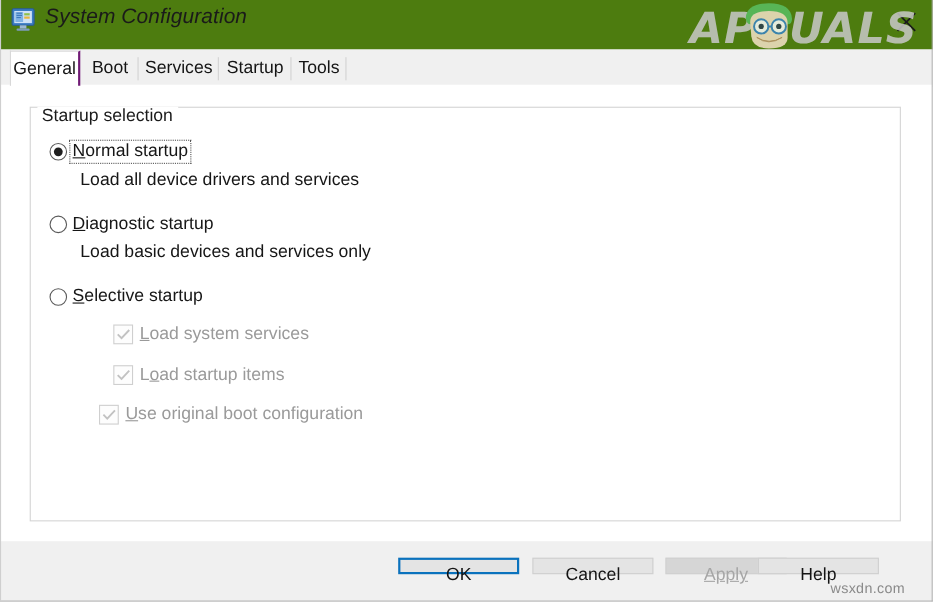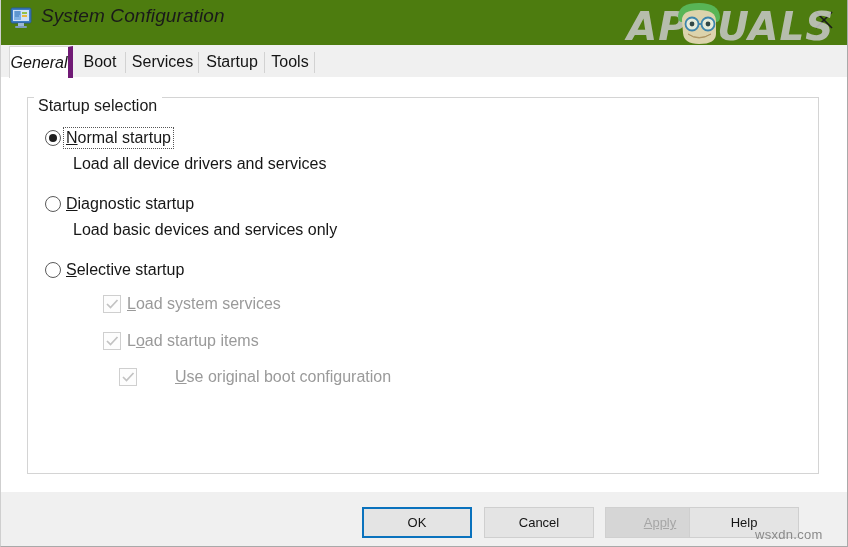--- a/index.html
+++ b/index.html
@@ -99,27 +99,26 @@
   }
   .tab .tab-sep {
     position: absolute;
     right: 0; top: 4px;
     width: 1px; height: 21px;
     background: #d2d2d2;
   }
   .tab.selected {
     background: #ffffff;
     border-left: 1px solid #d8d8d8;
-    border-right: 5px solid #701a75;
+    border-right: 2px solid #701a75;
     border-top: 1px solid #d8d8d8;
     top: 1px;
     height: 32px;
     line-height: 31px;
     z-index: 3;
-    font-style: italic;
   }
 
   
   .tabpage {
     position: absolute;
     left: 0; top: 77px;
     width: 848px; height: 415px;
     background: #ffffff;
     box-sizing: border-box;
   }
@@ -213,25 +212,25 @@
   
   .buttonbar {
     position: absolute;
     left: 0; top: 492px;
     width: 848px; height: 55px;
     background: #f0f0f0;
   }
   .btn {
     position: absolute;
     top: 15px;
-    height: 31px;
+    height: 15px;
     box-sizing: border-box;
     background: #e4e4e4;
     border: 1px solid #cfcfcf;
-    font-size: 13px;
+    font-size: 16px;
     color: #141414;
     text-align: center;
     line-height: 29px;
     cursor: pointer;
     font-family: "Liberation Sans", sans-serif;
     padding: 0;
   }
   .btn.default {
     border: 2px solid #0a72bd;
     line-height: 27px;
@@ -366,21 +365,21 @@
 
   <div class="check-row" style="left:89px; top:332px;">
     <span class="check-mark">
       <svg width="13" height="11" viewBox="0 0 13 11">
           <polyline points="1,5 4.5,8.5 11.5,1" fill="none" stroke="#c2c2c2" stroke-width="1.7"></polyline>
         </svg>
     </span>
     <span class="check-label"><span>L</span><u>o</u><span>ad startup items</span></span>
   </div>
 
-  <div class="check-row" style="left:105px; top:368px;gap:32px;">
+  <div class="check-row" style="left:76px; top:368px;">
     <span class="check-mark">
       <svg width="13" height="11" viewBox="0 0 13 11">
           <polyline points="1,5 4.5,8.5 11.5,1" fill="none" stroke="#c2c2c2" stroke-width="1.7"></polyline>
         </svg>
     </span>
     <span class="check-label"><u>U</u><span>se original boot configuration</span></span>
   </div>
 
   <div class="buttonbar">
     <button class="btn default" style="left:362px; width:110px;">OK</button>

